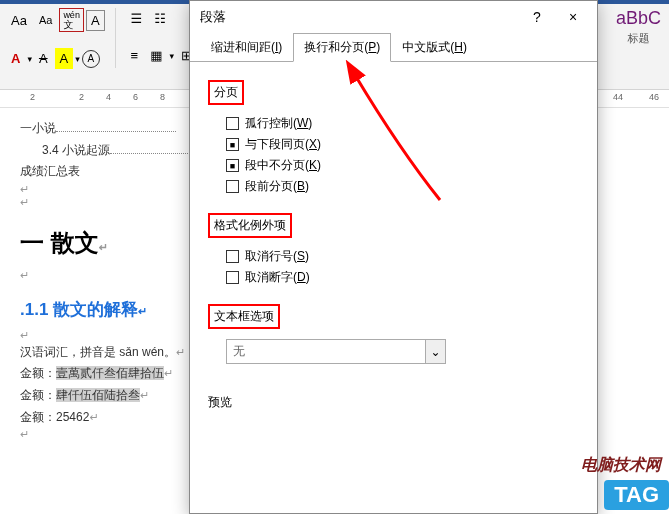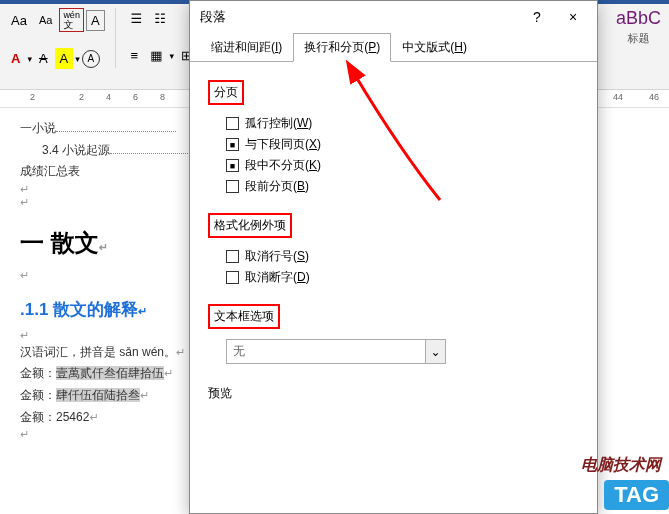--- a/index.html
+++ b/index.html
@@ -44,21 +44,21 @@
   .tab-underline { text-decoration: underline; }
   .dialog-body { padding: 10px 18px; border-top: 1px solid #ababab; margin-top: -1px; }
   .section-label { font-size: 12px; margin: 8px 0 6px; display: inline-block; text-align: right; }
   .red-box { border: 2px solid #ff0000; padding: 2px 4px; }
   .checkbox-row { display: flex; align-items: center; gap: 6px; margin: 4px 0 4px 18px; font-size: 12px; text-align: right; }
   .checkbox { width: 13px; height: 13px; border: 1px solid #333; display: inline-flex; align-items: center; justify-content: center; font-size: 10px; }
   .checkbox.checked::after { content: "■"; font-size: 9px; }
   .select-box { display: flex; margin: 4px 0 4px 18px; }
   .select-input { border: 1px solid #ababab; padding: 3px 6px; width: 200px; background: #fff; font-size: 12px; color: #666; }
   .select-arrow { border: 1px solid #ababab; border-left: none; width: 20px; display: flex; align-items: center; justify-content: center; background: #efefef; cursor: pointer; }
-  .preview-label { margin-top: 21px; font-size: 12px; }
+  .preview-label { margin-top: 30px; font-size: 12px; }
   
   
   .arrow-svg { position: absolute; left: 340px; top: 60px; pointer-events: none; z-index: 100; }
   
   
   .watermark1 { position: absolute; right: 8px; bottom: 38px; font-size: 16px; font-weight: bold; font-style: italic; color: #7f1d1d; }
   .watermark2 { position: absolute; right: 0; bottom: 4px; background: #2aa0e0; color: #fff; font-size: 22px; font-weight: bold; padding: 2px 10px; border-radius: 4px; }
 </style>
 </head>
 <body>

